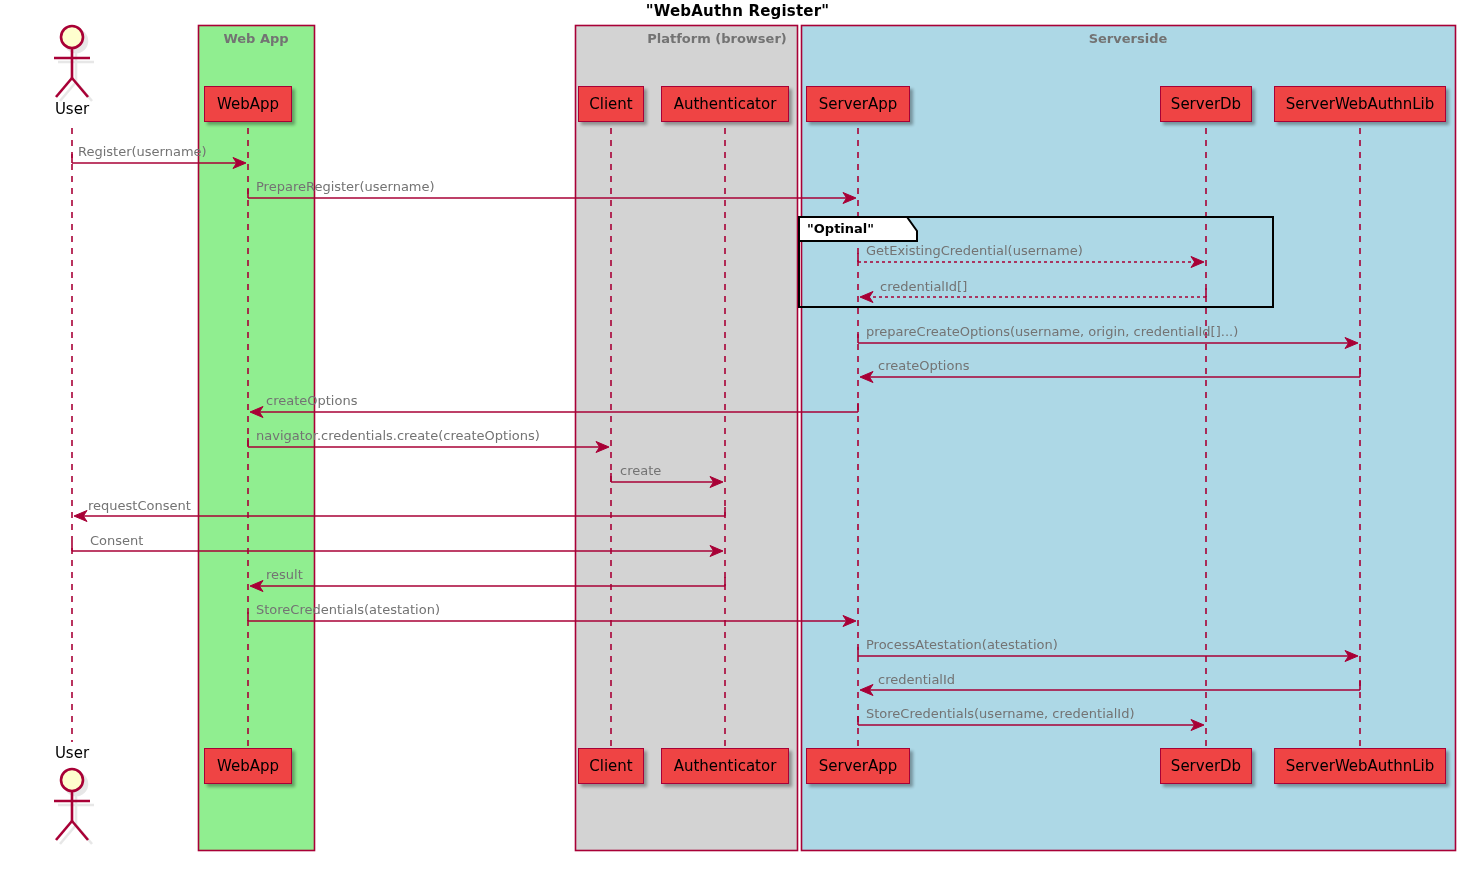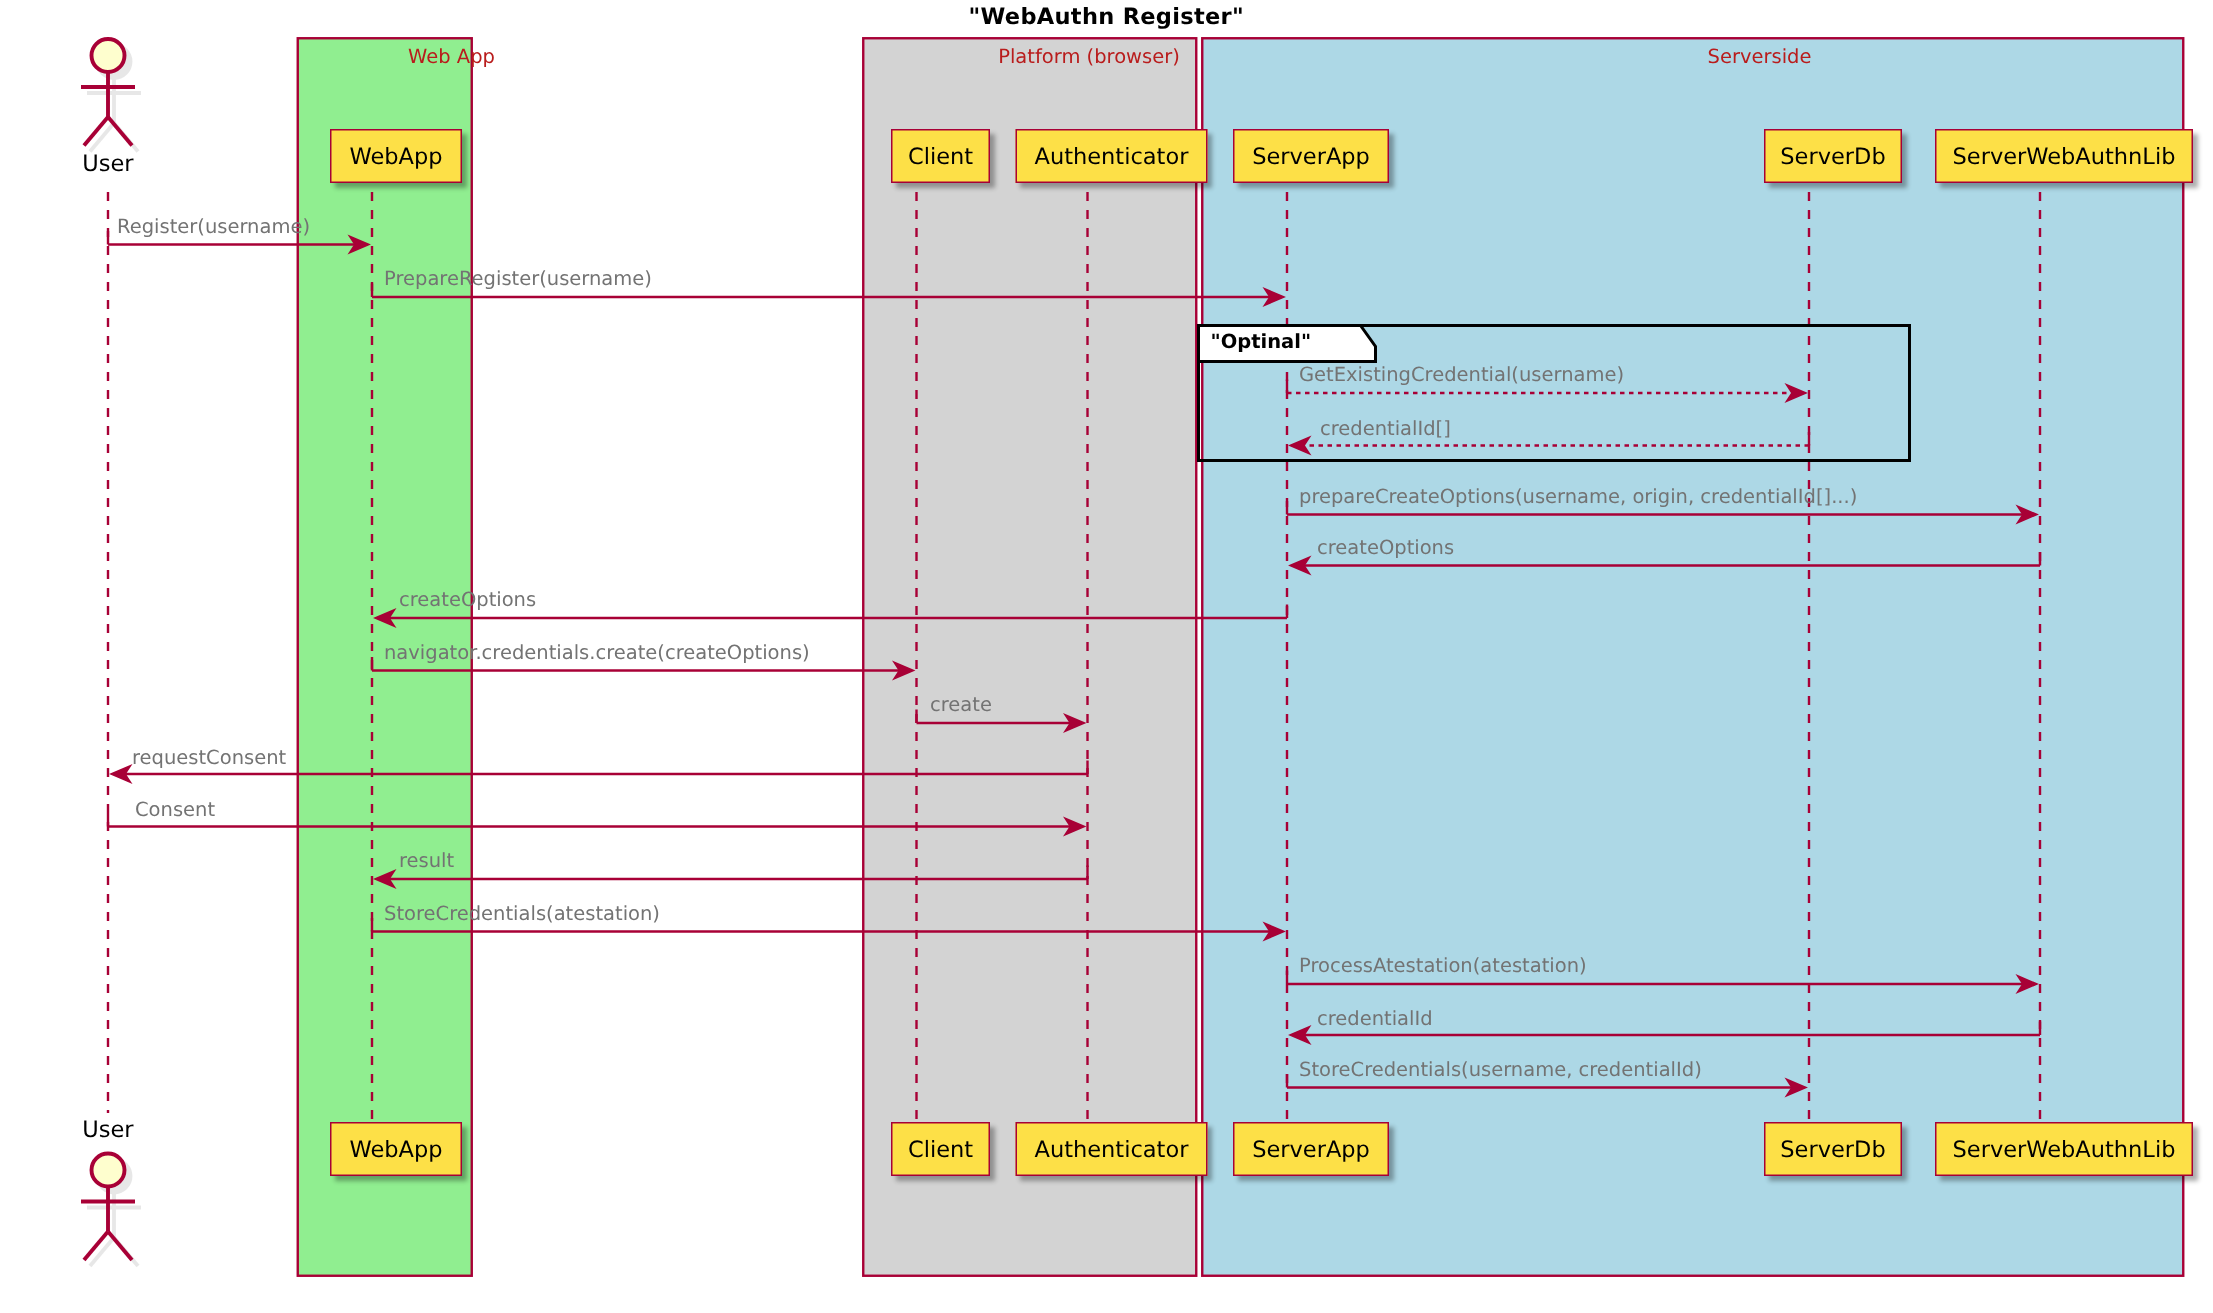--- a/index.html
+++ b/index.html
@@ -7,30 +7,29 @@
     width:1475px;height:875px;background:#ffffff;
     font-family:"DejaVu Sans","Liberation Sans",sans-serif;
     overflow:hidden;position:relative;
   }
   #diagram{position:absolute;left:0;top:0;width:1475px;height:875px;}
   .title{
     position:absolute;left:0;top:2px;width:1475px;text-align:center;
     font-size:15px;font-weight:bold;color:#000;letter-spacing:0.2px;
   }
   .grouptitle{
-    position:absolute;font-size:13px;font-weight:normal;color:#b91c1c;
+    position:absolute;font-size:13px;font-weight:bold;color:#737373;
     text-align:center;
-    margin-left:45px;
   }
   .pbox{
-    position:absolute;background:#fde047;border:1.6px solid #A80036;
+    position:absolute;background:#ef4444;border:1.6px solid #A80036;
     box-shadow:3px 3px 3px rgba(0,0,0,0.32);
     font-size:15px;color:#000;text-align:center;
     display:flex;align-items:center;justify-content:center;
-    box-sizing:border-box;line-height:1;margin-left:16px;
+    box-sizing:border-box;line-height:1;
   }
   .actorlbl{
     position:absolute;font-size:15px;color:#000;text-align:center;
   }
   .msg{
     position:absolute;font-size:13px;color:#737373;white-space:nowrap;
   }
   .grplabel{
     position:absolute;font-size:13px;font-weight:bold;color:#000;
     white-space:nowrap;
@@ -126,21 +125,21 @@
         </g>
         <circle cx="72" cy="780" r="11" fill="#FEFECE" stroke="#A80036" stroke-width="2.6"></circle>
         <line x1="72" y1="791" x2="72" y2="821" stroke="#A80036" stroke-width="2.6"></line>
         <line x1="54" y1="801" x2="90" y2="801" stroke="#A80036" stroke-width="2.6"></line>
         <line x1="72" y1="821" x2="56" y2="840" stroke="#A80036" stroke-width="2.6"></line>
         <line x1="72" y1="821" x2="88" y2="840" stroke="#A80036" stroke-width="2.6"></line>
       </g>
     </svg>
   <div id="overlay">
       <div class="grouptitle" style="left: 198px; top: 31px; width: 116px;">Web App</div>
-      <div class="grouptitle" style="left: 575px; top: 31px; width: 212px;">Platform (browser)</div>
+      <div class="grouptitle" style="left: 575px; top: 31px; width: 212px; padding-left: 36px;">Platform (browser)</div>
       <div class="grouptitle" style="left: 801px; top: 31px; width: 654px; text-align: center;">Serverside</div>
       <div class="grplabel" style="left: 807px; top: 221px;">"Optinal"</div>
       <div class="msg" style="left: 78px; top: 144px;">Register(username)</div>
       <div class="msg" style="left: 256px; top: 179px;">PrepareRegister(username)</div>
       <div class="msg" style="left: 866px; top: 243px;">GetExistingCredential(username)</div>
       <div class="msg" style="left: 880px; top: 279px;">credentialId[]</div>
       <div class="msg" style="left: 866px; top: 324px;">prepareCreateOptions(username, origin, credentialId[]...)</div>
       <div class="msg" style="left: 878px; top: 358px;">createOptions</div>
       <div class="msg" style="left: 266px; top: 393px;">createOptions</div>
       <div class="msg" style="left: 256px; top: 428px;">navigator.credentials.create(createOptions)</div>

